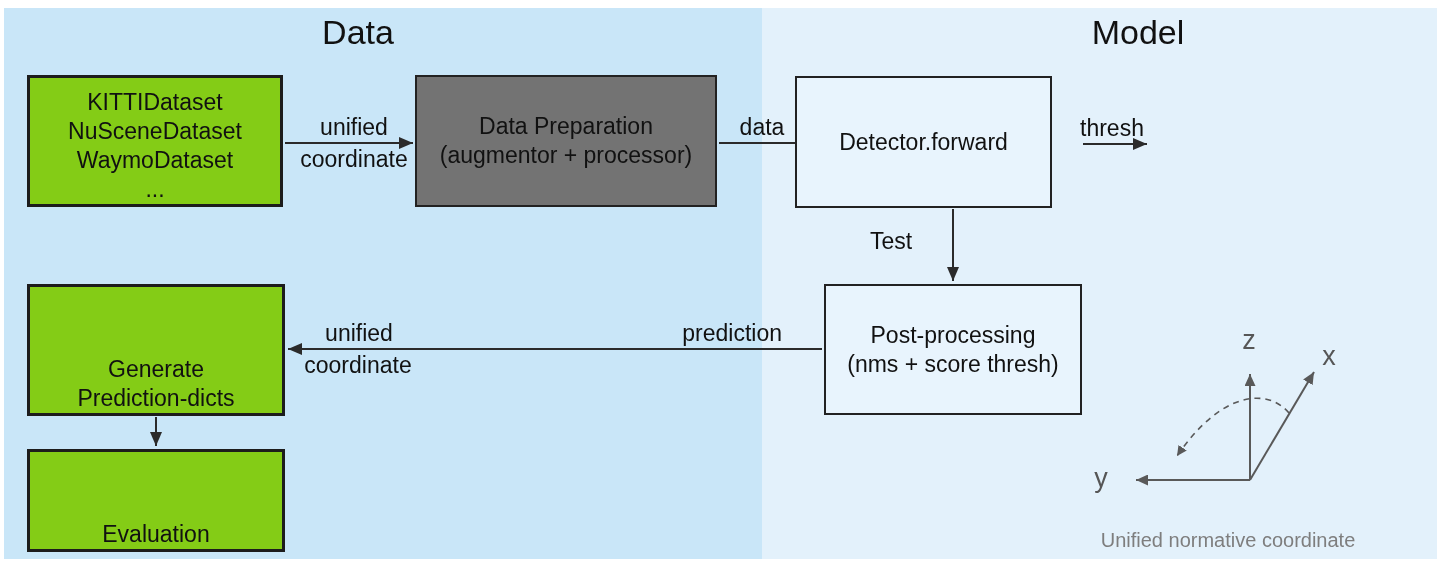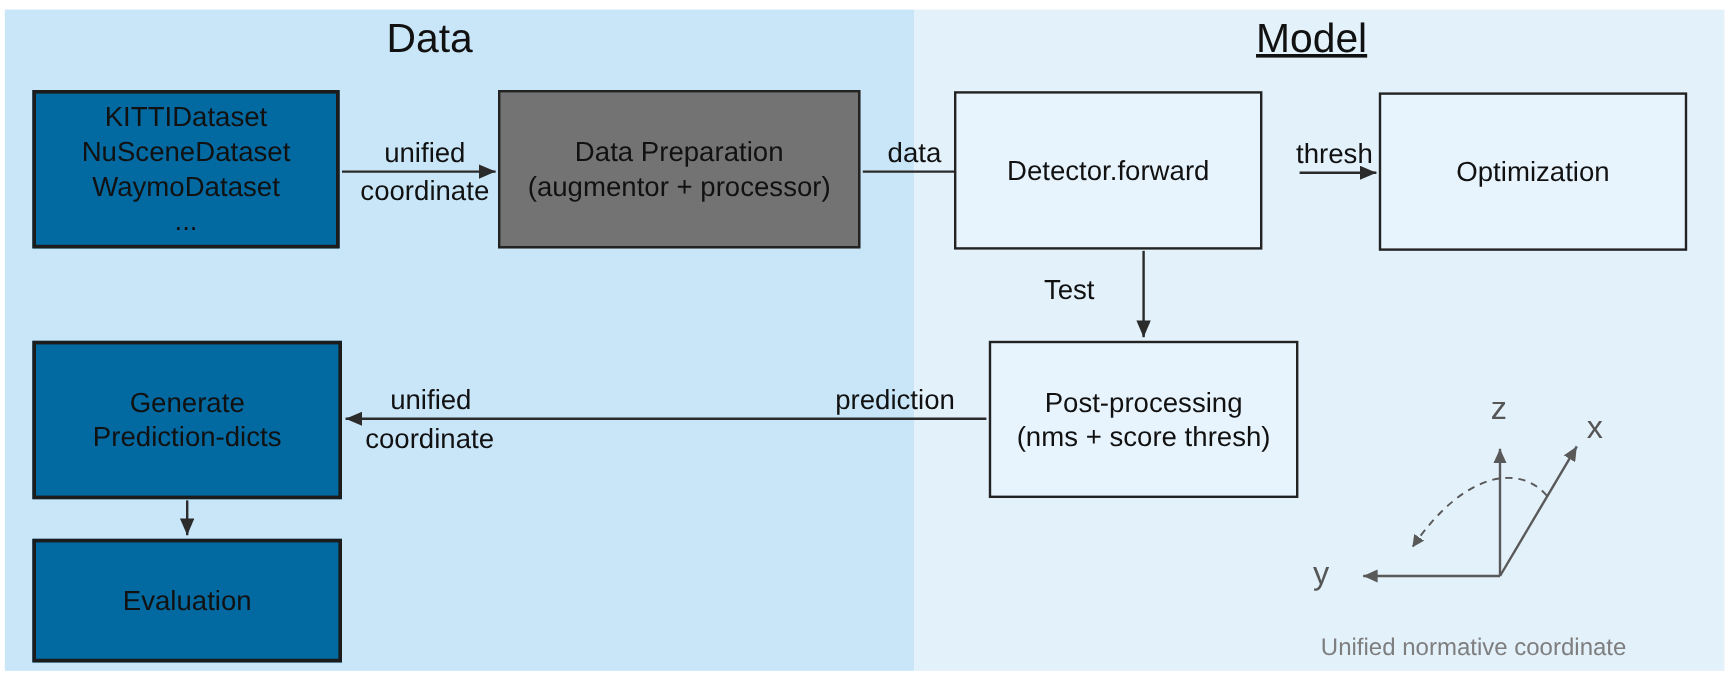--- a/index.html
+++ b/index.html
@@ -26,35 +26,35 @@
   .section-title {
     position: absolute;
     top: 12px;
     width: 240px;
     text-align: center;
     font-size: 34px;
     color: #111;
     line-height: 40px;
   }
   .title-data  { left: 238px; }
-  .title-model { left: 973px; text-decoration: underline; }
+  .title-model { left: 1018px; }
 
   .box {
     position: absolute;
     box-sizing: border-box;
     display: flex;
     flex-direction: column;
     align-items: center;
     justify-content: center;
     text-align: center;
     color: #111;
     font-size: 23px;
     line-height: 29px;
   }
-  .box-green { background: #0369a1; border: 3px solid #1c1c1c; }
+  .box-green { background: #84cc16; border: 3px solid #1c1c1c; justify-content: flex-end; }
   .box-blue  { background: #737373; border: 2px solid #222; }
   .box-model { background: #e8f4fd; border: 2px solid #222; }
 
   .box-datasets   { left: 27px;   top: 75px;  width: 256px; height: 132px; }
   .box-dataprep   { left: 415px;  top: 75px;  width: 302px; height: 132px; }
   .box-detector   { left: 795px;  top: 76px;  width: 257px; height: 132px; }
   .box-optim      { left: 1149px; top: 77px;  width: 257px; height: 132px; }
   .box-postproc   { left: 824px;  top: 284px; width: 258px; height: 131px; }
   .box-genpred    { left: 27px;   top: 284px; width: 258px; height: 132px; }
   .box-evaluation { left: 27px;   top: 449px; width: 258px; height: 103px; }
@@ -65,21 +65,21 @@
     color: #111;
     line-height: 26px;
     text-align: center;
     white-space: nowrap;
   }
   .lbl-unified-top      { left: 292px; top: 114px; width: 124px; }
   .lbl-coordinate-top   { left: 284px; top: 146px; width: 140px; }
   .lbl-data             { left: 712px; top: 114px; width: 100px; }
   .lbl-train            { left: 1062px; top: 115px; width: 100px; }
   .lbl-test             { left: 846px; top: 228px; width: 90px; }
-  .lbl-prediction       { left: 696px; top: 320px; width: 156px; text-align: left; }
+  .lbl-prediction       { left: 626px; top: 320px; width: 156px; text-align: right; }
   .lbl-unified-bottom   { left: 297px; top: 320px; width: 124px; }
   .lbl-coordinate-bottom{ left: 288px; top: 352px; width: 140px; }
 
   .axis-label {
     position: absolute;
     font-size: 27px;
     color: #565656;
     line-height: 28px;
     text-align: center;
     width: 30px;
@@ -156,23 +156,20 @@
 
   <div class="box box-blue box-dataprep">
     <div>Data Preparation</div>
     <div>(augmentor + processor)</div>
   </div>
 
   <div class="box box-model box-detector">
     <div>Detector.forward</div>
   </div>
 
-  <div class="box box-model box-optim">
-    <div>Optimization</div>
-  </div>
 
   <div class="box box-model box-postproc">
     <div>Post-processing</div>
     <div>(nms + score thresh)</div>
   </div>
 
   <div class="box box-green box-genpred">
     <div>Generate</div>
     <div>Prediction-dicts</div>
   </div>

